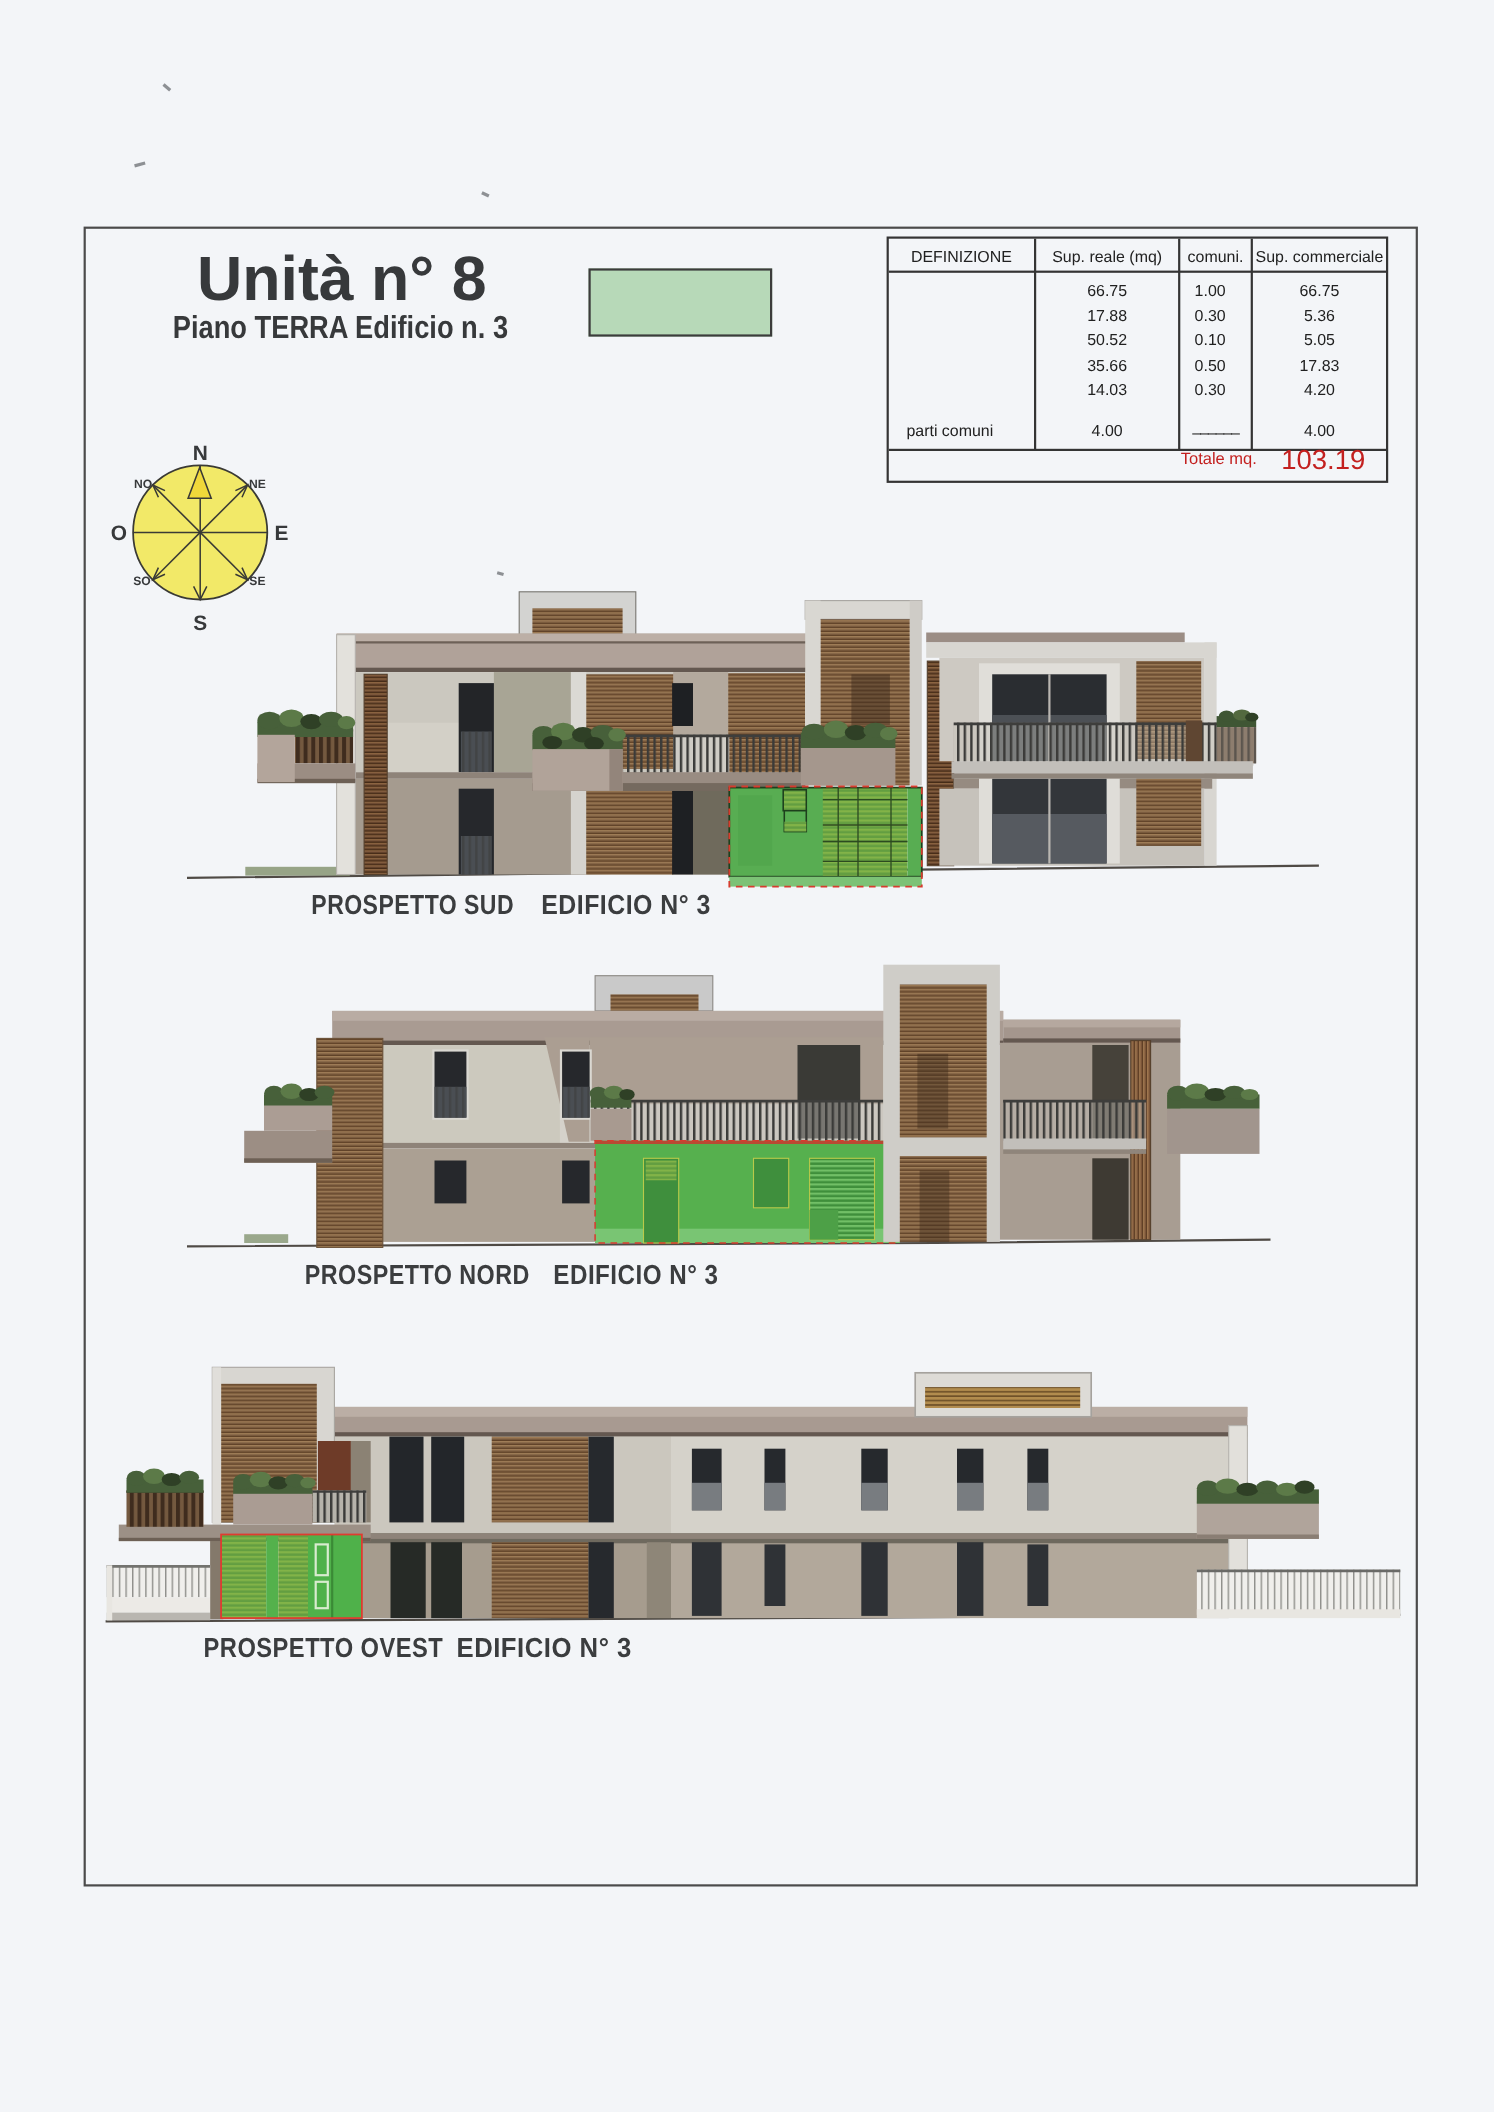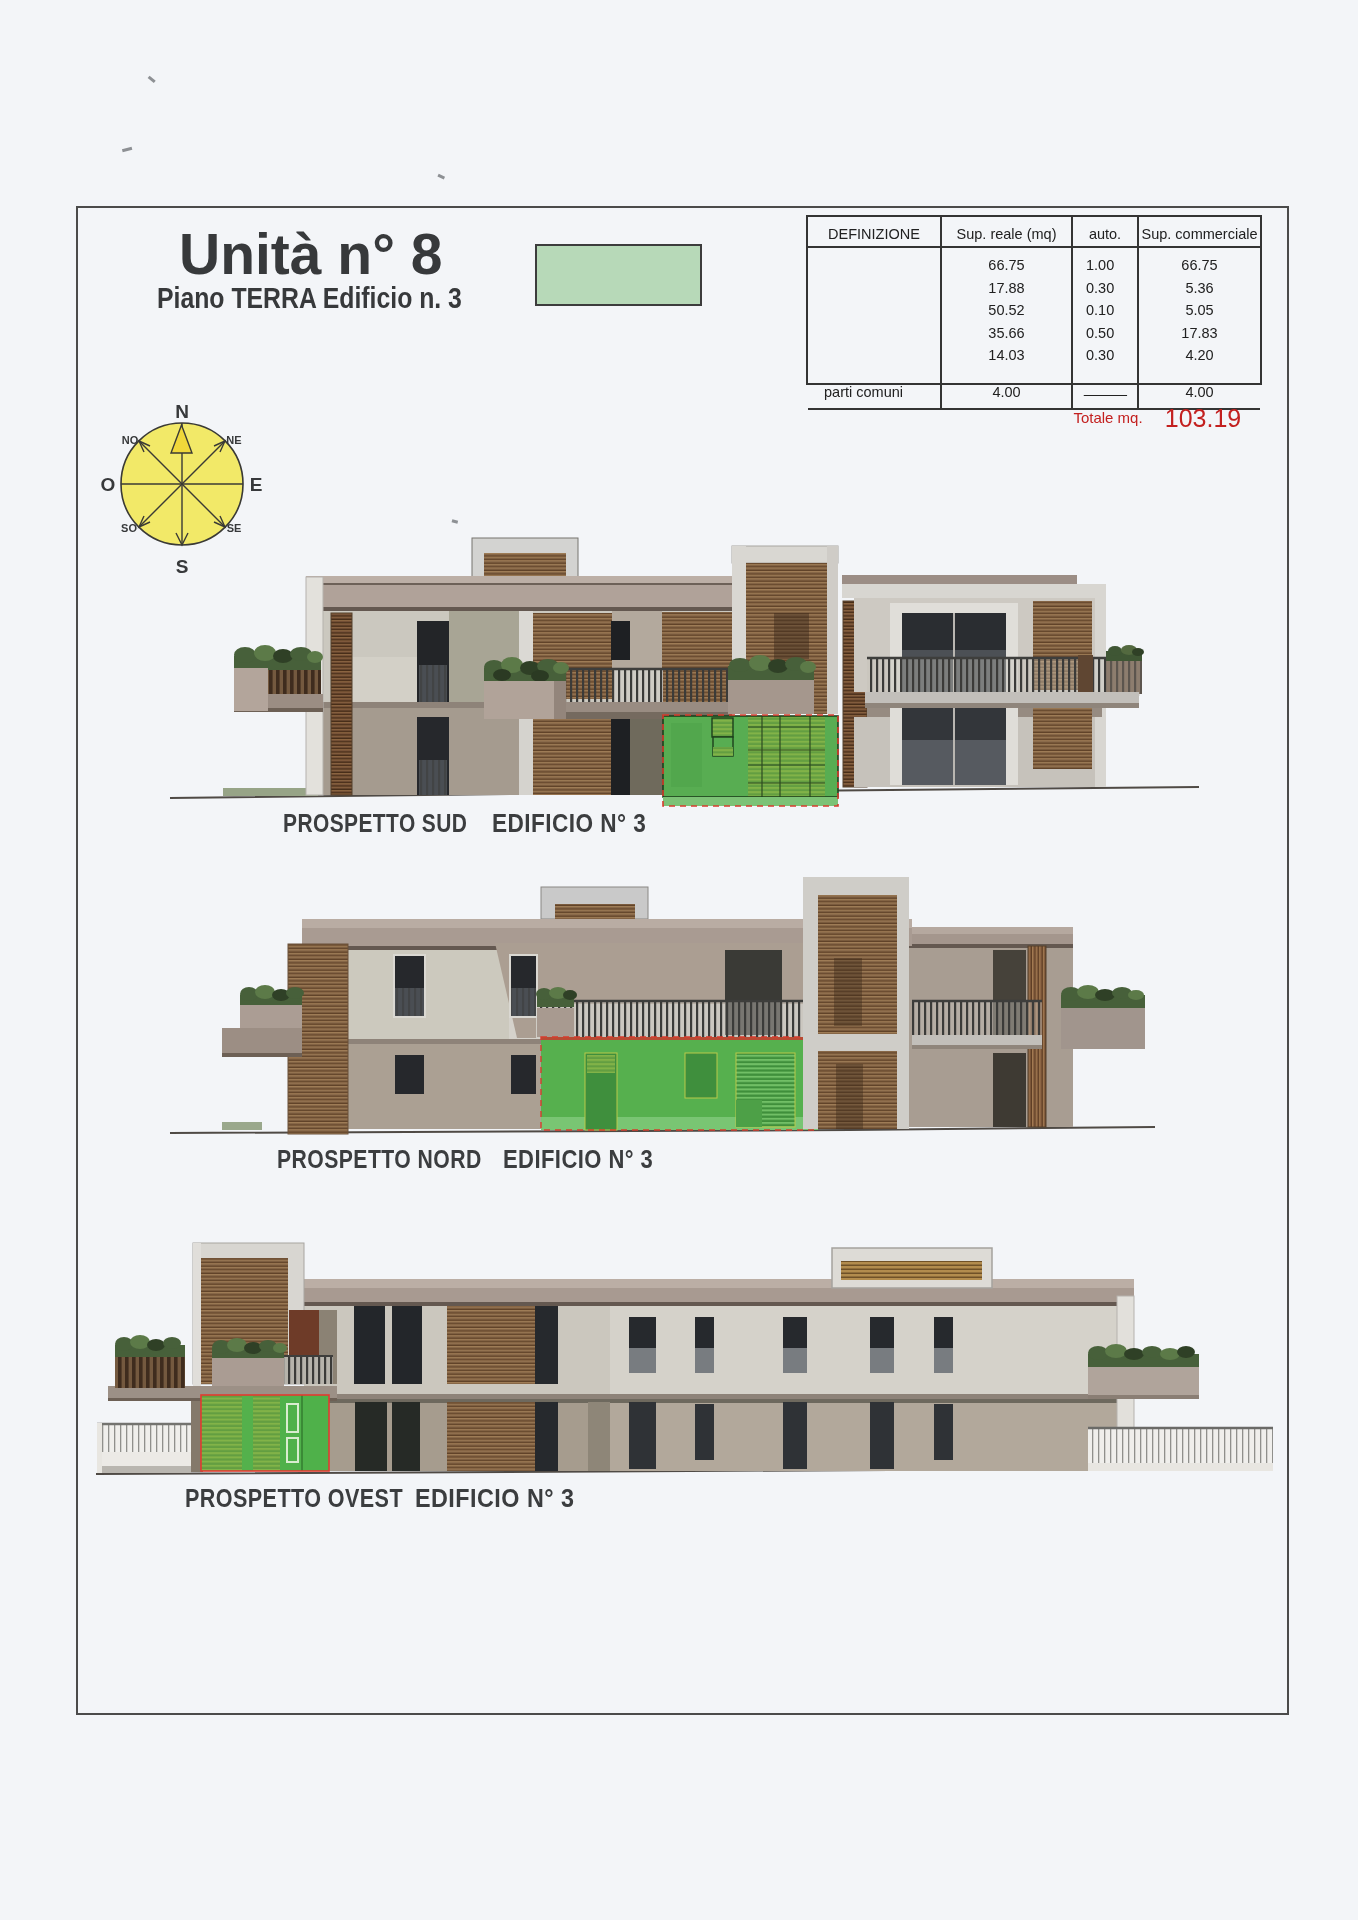--- a/index.html
+++ b/index.html
@@ -66,33 +66,33 @@
 </svg>
 
 <div class="abs" style="left:76px;top:206px;width:1213px;height:1509px;border:2px solid #4b4b4b"></div>
 
 <div class="abs" style="left:179px;top:221px;font-size:57px;font-weight:bold;color:#37393b;white-space:nowrap">Unità n° 8</div>
 
 <div class="abs" style="left:157px;top:282px;font-size:29px;font-weight:bold;color:#37393b;white-space:nowrap;transform:scaleX(.855);transform-origin:0 0">Piano TERRA Edificio n. 3</div>
 
 <div class="abs" style="left:535px;top:244px;width:167px;height:62px;background:#b7d9b8;border:2px solid #3c3c3c"></div>
 
-<div class="abs" style="left:806px;top:215px;width:456px;height:170px;border:2px solid #343434;font-size:14.5px;color:#212121">
+<div class="abs" style="left:806px;top:215px;width:456px;height:224px;border:2px solid #343434;font-size:14.5px;color:#212121">
 
   <div class="abs" style="left:0;top:29px;width:452px;height:2px;background:#343434"></div>
 
   <div class="abs" style="left:0;top:191px;width:452px;height:2px;background:#343434"></div>
 
   <div class="abs" style="left:132px;top:0;width:2px;height:192px;background:#343434"></div>
   <div class="abs" style="left:263px;top:0;width:2px;height:192px;background:#343434"></div>
   <div class="abs" style="left:329px;top:0;width:2px;height:192px;background:#343434"></div>
 
   <div class="abs" style="left:0;top:9px;width:132px;text-align:center">DEFINIZIONE</div>
   <div class="abs" style="left:134px;top:9px;width:129px;text-align:center">Sup. reale (mq)</div>
-  <div class="abs" style="left:265px;top:9px;width:64px;text-align:center">auto.</div>
+  <div class="abs" style="left:265px;top:9px;width:64px;text-align:center">comuni.</div>
   <div class="abs" style="left:331px;top:9px;width:121px;text-align:center">Sup. commerciale</div>
 
   <div class="abs" style="left:134px;top:37px;width:129px;text-align:center;line-height:22.6px">66.75<br>17.88<br>50.52<br>35.66<br>14.03</div>
   <div class="abs" style="left:278px;top:37px;width:64px;text-align:left;line-height:22.6px">1.00<br>0.30<br>0.10<br>0.50<br>0.30</div>
   <div class="abs" style="left:331px;top:37px;width:121px;text-align:center;line-height:22.6px">66.75<br>5.36<br>5.05<br>17.83<br>4.20</div>
 
   <div class="abs" style="left:16px;top:167px;width:132px;">parti comuni</div>
   <div class="abs" style="left:134px;top:167px;width:129px;text-align:center">4.00</div>
   <div class="abs" style="left:265px;top:169px;width:64px;text-align:center;letter-spacing:-1px">––––––</div>
   <div class="abs" style="left:331px;top:167px;width:121px;text-align:center">4.00</div>

